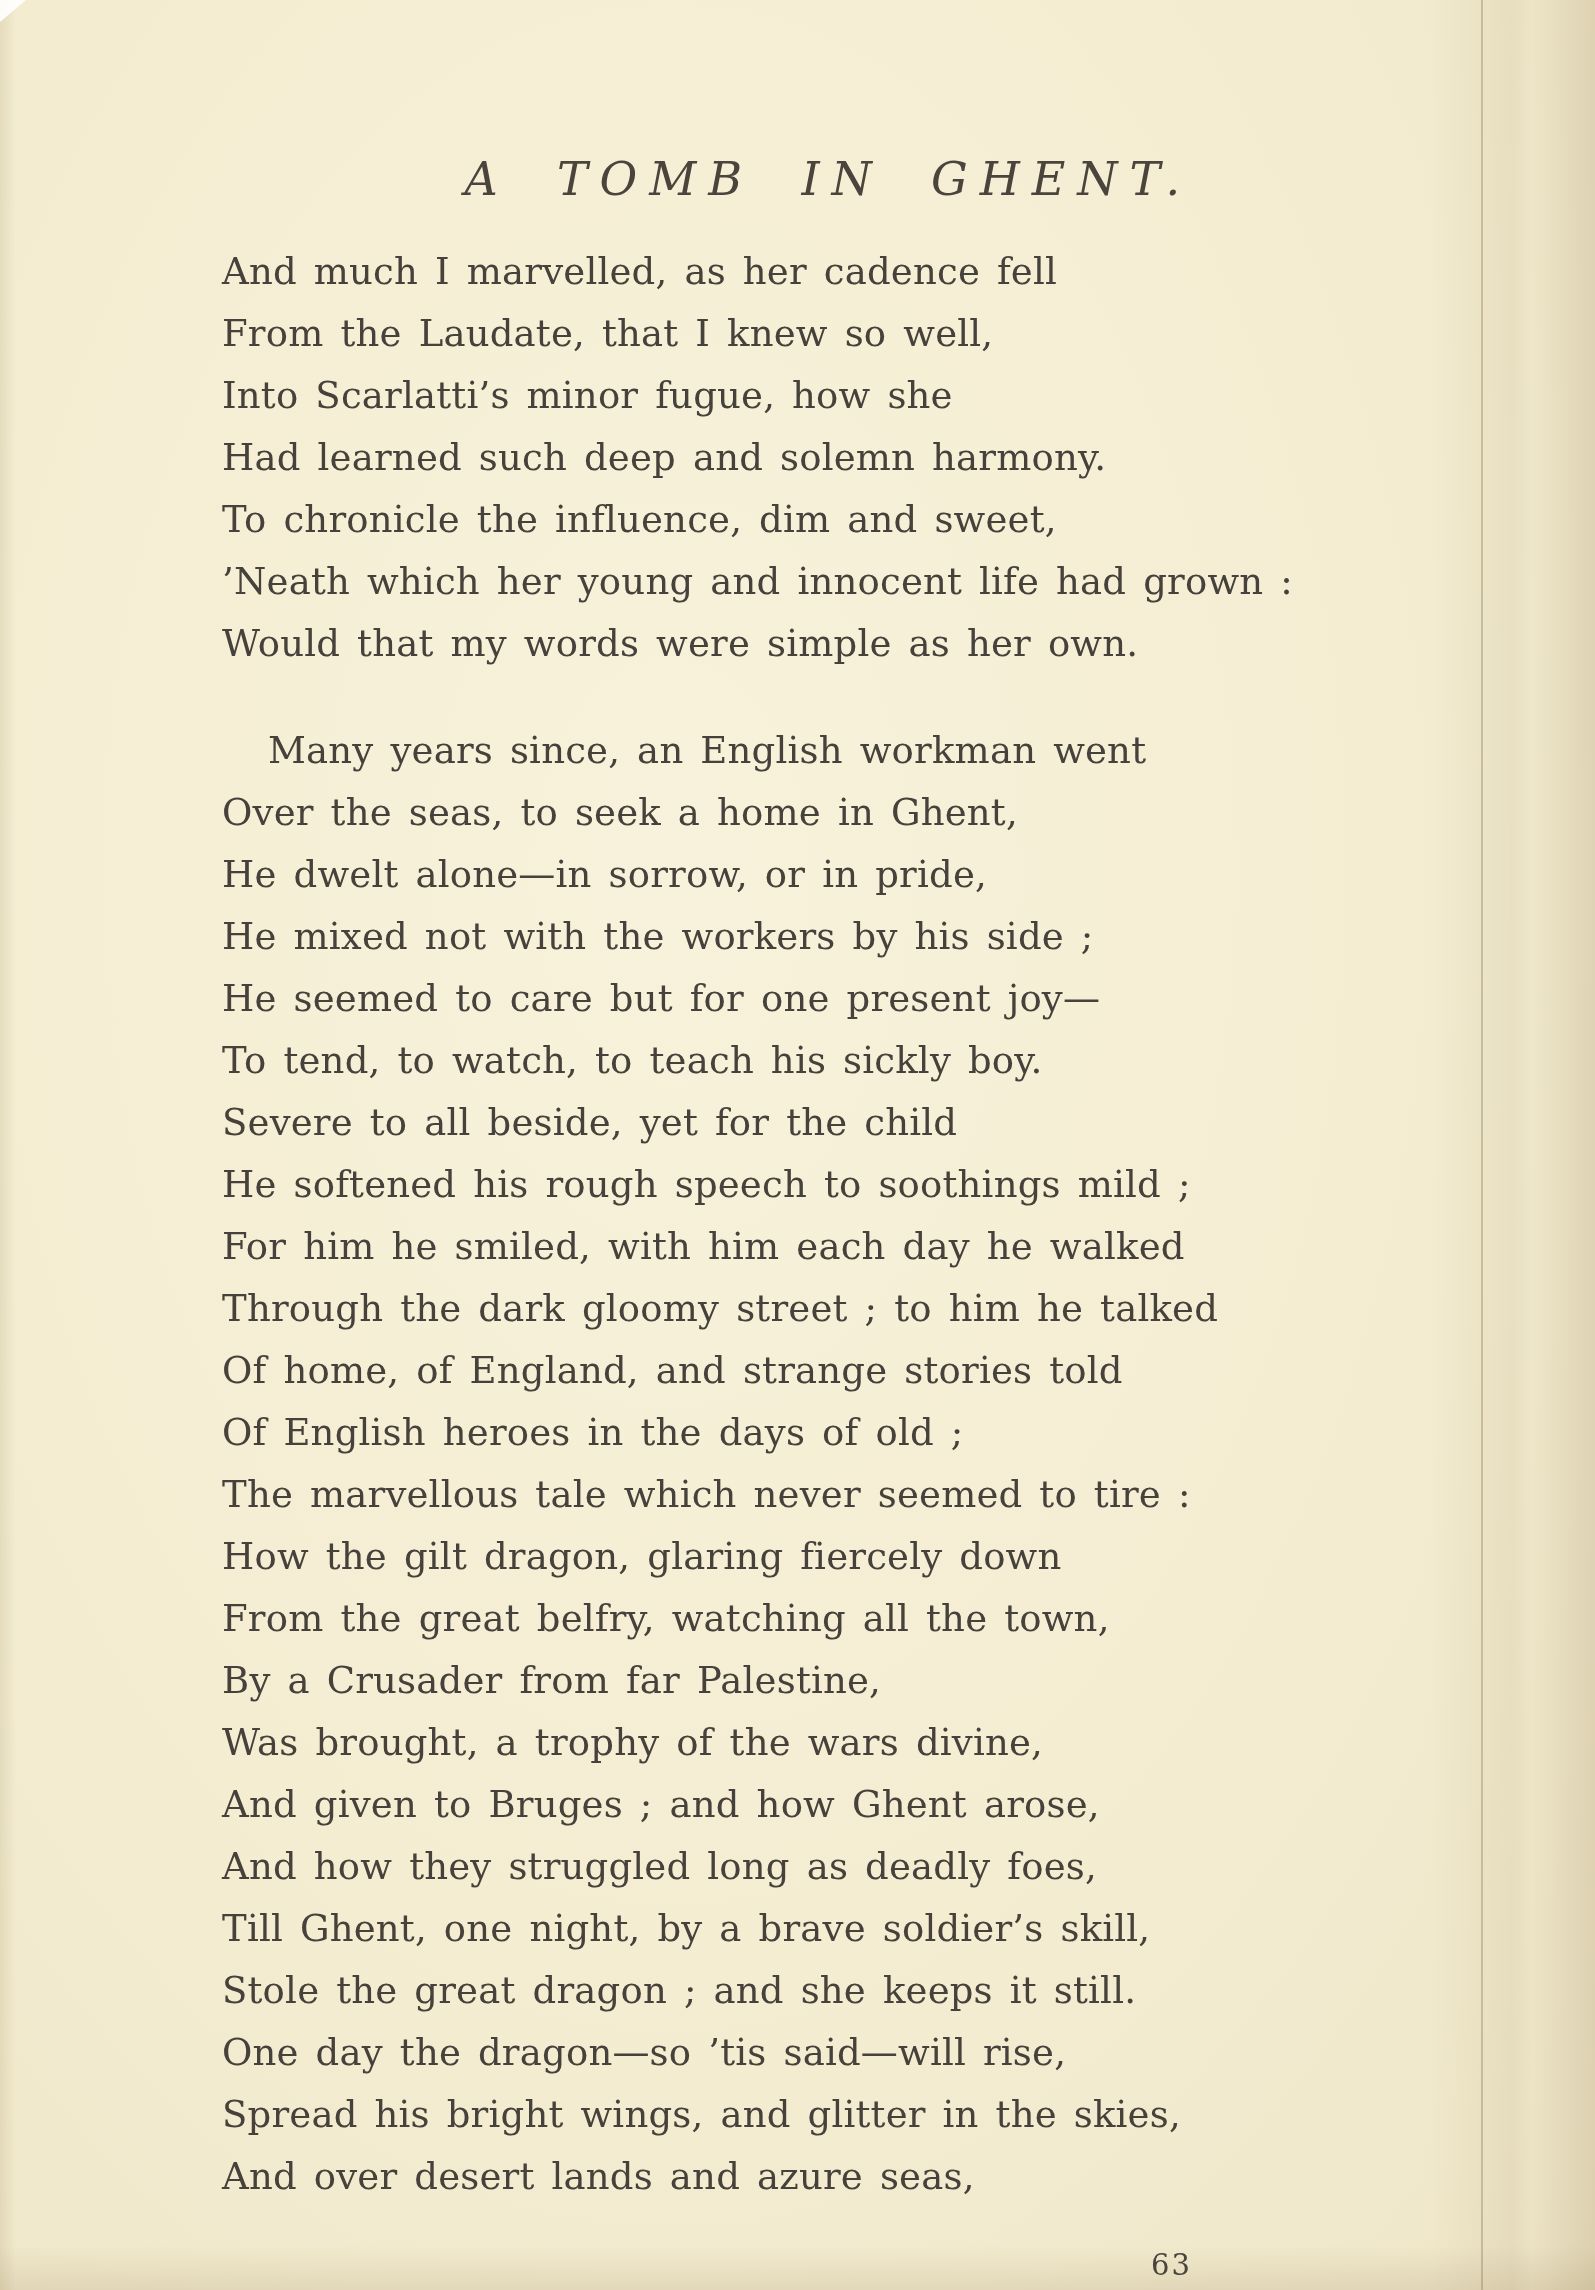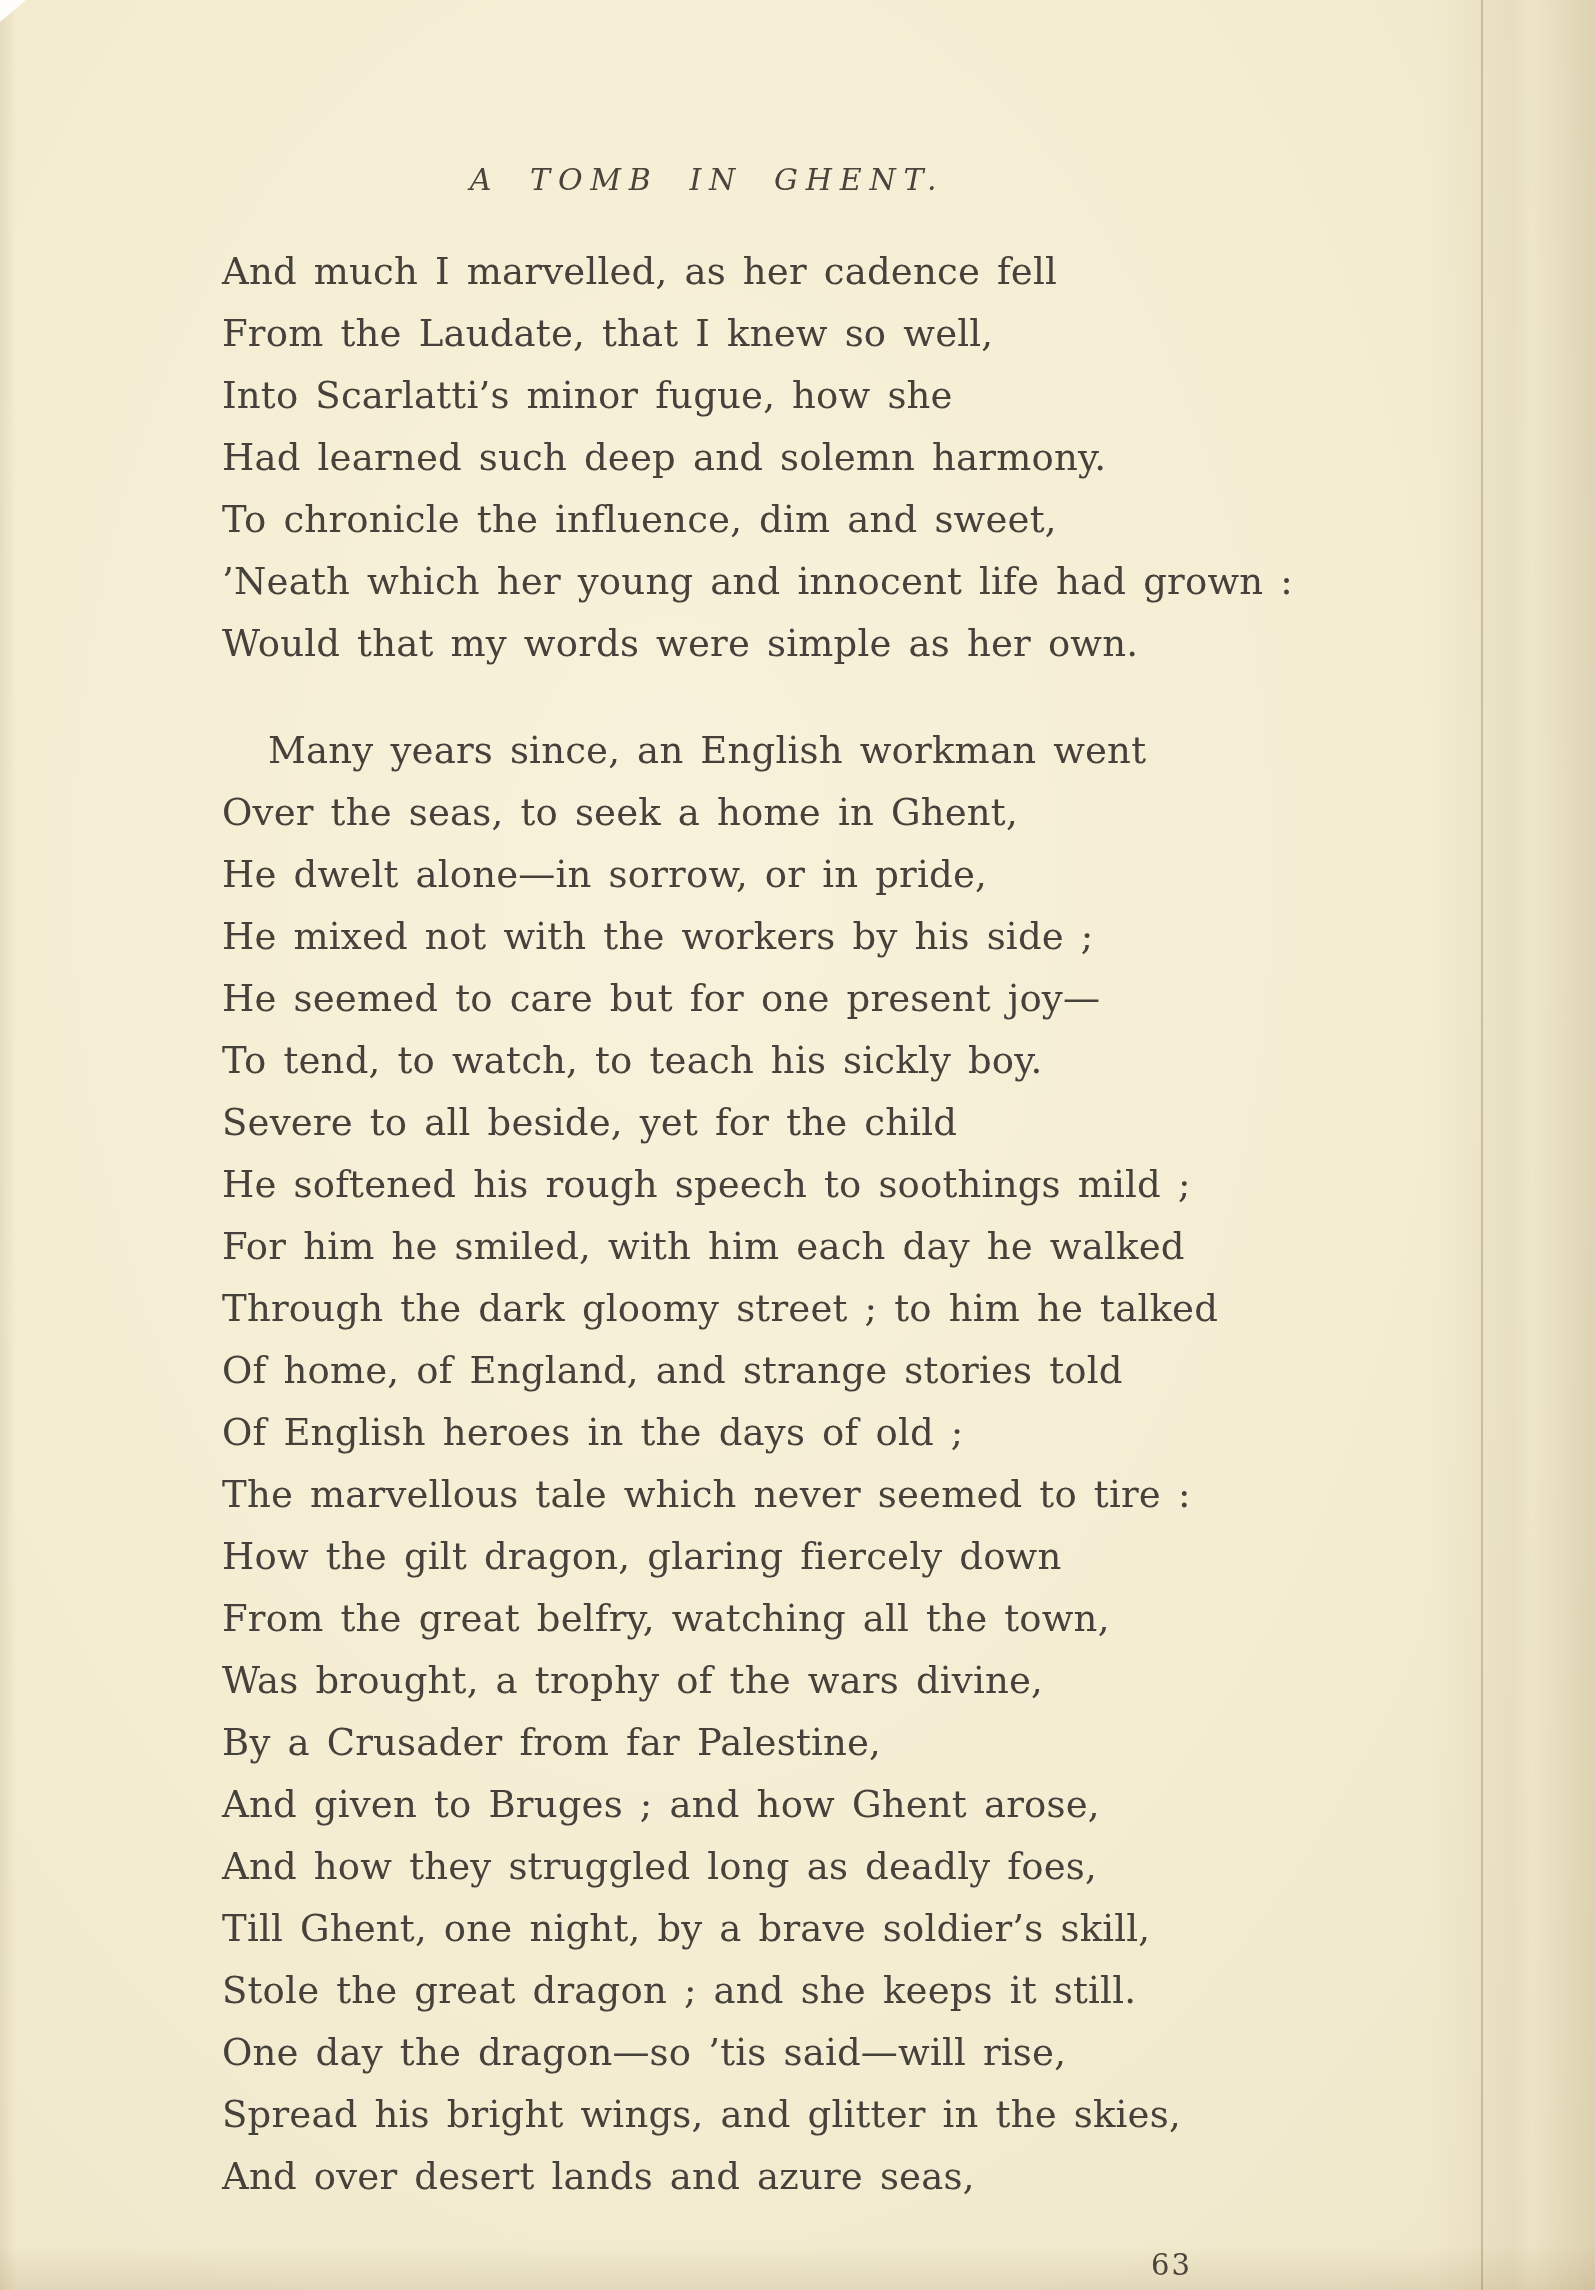--- a/index.html
+++ b/index.html
@@ -62,25 +62,25 @@
 
   
   .page-column {
     position: absolute;
     left: 222px;
     top: 154px;
     width: 970px;
   }
   .title {
     margin: 0 0 42px 0;
-    font-size: 30px;
+    font-size: 46px;
     line-height: 51px;
     font-weight: normal;
     font-style: italic;
-    text-align: center;
+    text-align: right;
     letter-spacing: 0.26em;
     word-spacing: 0.45em;
     color: #4a443c;
   }
   .poem .stanza + .stanza {
     margin-top: 57px;
   }
   .line {
     font-size: 37px;
     line-height: 50px;
@@ -132,22 +132,22 @@
         <div class="line">To tend, to watch, to teach his sickly boy.</div>
         <div class="line">Severe to all beside, yet for the child</div>
         <div class="line">He softened his rough speech to soothings mild ;</div>
         <div class="line">For him he smiled, with him each day he walked</div>
         <div class="line">Through the dark gloomy street ; to him he talked</div>
         <div class="line">Of home, of England, and strange stories told</div>
         <div class="line">Of English heroes in the days of old ;</div>
         <div class="line">The marvellous tale which never seemed to tire :</div>
         <div class="line">How the gilt dragon, glaring fiercely down</div>
         <div class="line">From the great belfry, watching all the town,</div>
+        <div class="line">By a Crusader from far Palestine,</div>
         <div class="line">Was brought, a trophy of the wars divine,</div>
-        <div class="line">By a Crusader from far Palestine,</div>
         <div class="line">And given to Bruges ; and how Ghent arose,</div>
         <div class="line">And how they struggled long as deadly foes,</div>
         <div class="line">Till Ghent, one night, by a brave soldier’s skill,</div>
         <div class="line">Stole the great dragon ; and she keeps it still.</div>
         <div class="line">One day the dragon—so ’tis said—will rise,</div>
         <div class="line">Spread his bright wings, and glitter in the skies,</div>
         <div class="line">And over desert lands and azure seas,</div>
       </div>
     </section>
 

